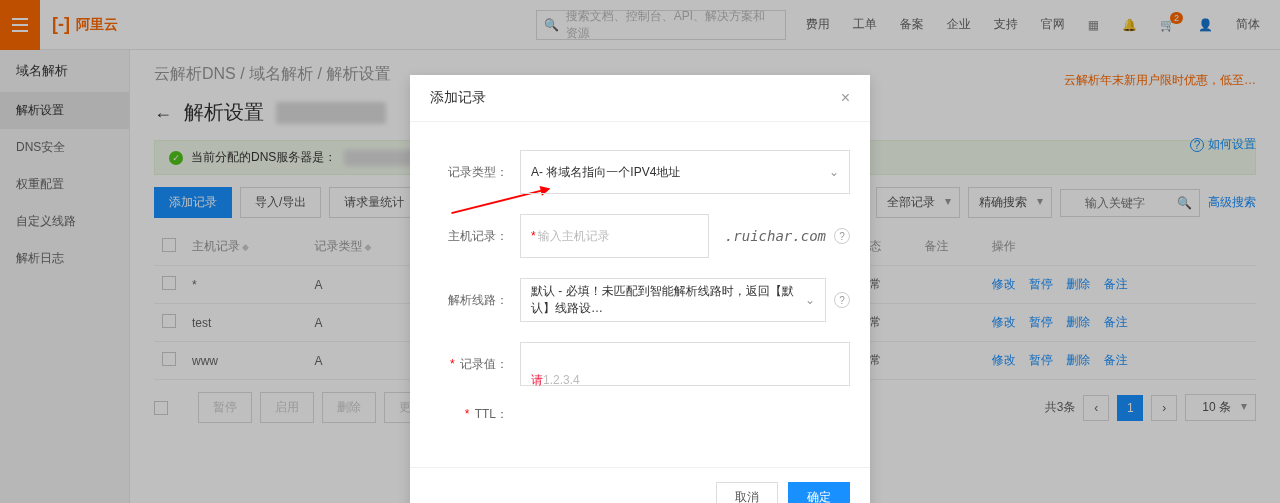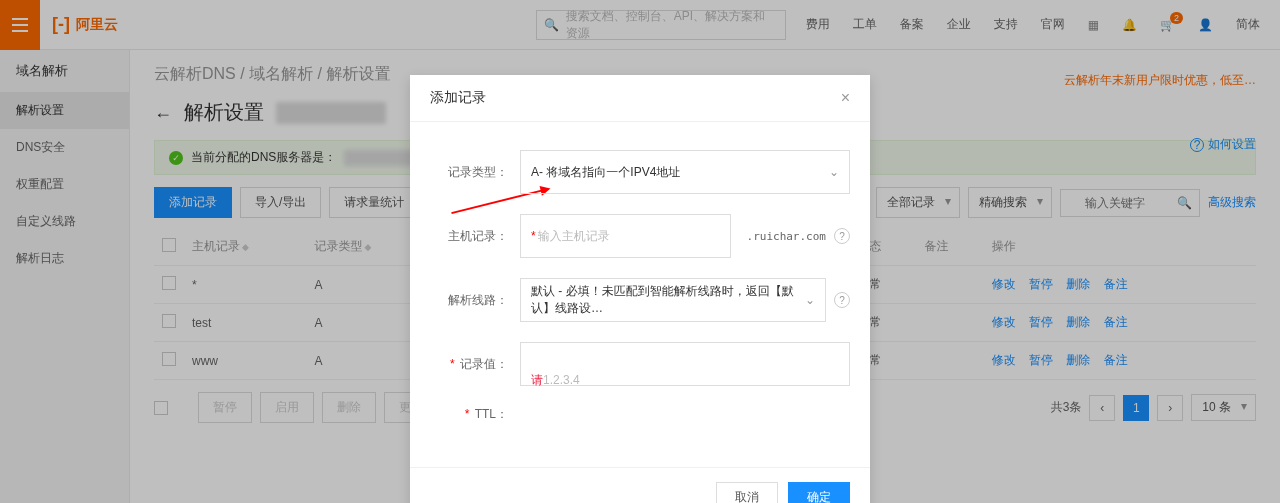--- a/index.html
+++ b/index.html
@@ -70,21 +70,21 @@
     .modal-header { display: flex; align-items: center; justify-content: space-between; padding: 14px 20px; border-bottom: 1px solid #f0f0f0; }
     .modal-title { font-size: 14px; color: #333; }
     .modal-close { color: #999; cursor: pointer; font-size: 16px; }
     .modal-body { padding: 28px 20px 24px; position: relative; }
     .form-row { display: flex; align-items: center; margin-bottom: 20px; }
     .form-label { width: 90px; text-align: right; padding-right: 12px; font-size: 12px; color: #666; }
     .req { color: red; margin-right: 2px; }
     .form-control { flex: 1; height: 44px; border: 1px solid #ddd; padding: 0 10px; font-size: 12px; color: #333; display: flex; align-items: center; position: relative; }
     .form-control.select::after { content: "⌄"; position: absolute; right: 10px; color: #999; }
     .form-control .ph { color: #bbb; }
-    .suffix-text { margin-left: 16px; font-size: 11px; color: #666; font-family: monospace; }
+    .suffix-text { margin-left: 16px; font-size: 14px; color: #666; font-family: monospace; font-style: italic; }
     .help-icon { margin-left: 8px; width: 16px; height: 16px; border: 1px solid #ccc; border-radius: 50%; display: flex; align-items: center; justify-content: center; font-size: 10px; color: #999; }
     .red-text { color: #e24; margin-top: 32px; }
     .modal-footer { display: flex; justify-content: flex-end; gap: 10px; padding: 14px 20px; border-top: 1px solid #f0f0f0; }
     .modal-footer .btn { padding: 6px 18px; }
     
     
     .arrow1 { position: absolute; width: 100px; height: 2px; background: red; left: 450px; top: 200px; transform: rotate(-14deg); pointer-events: none; }
     .arrow1::after { content: ""; position: absolute; right: -2px; top: -4px; border-left: 10px solid red; border-top: 5px solid transparent; border-bottom: 5px solid transparent; }
   </style>
 </head>
@@ -232,21 +232,21 @@
       <button class="btn">启用</button>
       <button class="btn">删除</button>
       <button class="btn">更换分组</button>
     </div>
     <div class="footer-spacer"></div>
     <div class="pager">
       <span>共3条</span>
       <div class="pager-btn">‹</div>
       <div class="pager-btn active">1</div>
       <div class="pager-btn">›</div>
-      <div class="select-box" style="padding:4px 24px 4px 10px;">10 条</div>
+      <div class="select-box" style="padding:4px 24px 4px 16px;">10 条</div>
     </div>
   </div>
 </div>
 
 <div class="overlay">
   <div class="arrow1"></div>
   <div class="modal">
     <div class="modal-header">
       <span class="modal-title">添加记录</span>
       <span class="modal-close">×</span>

